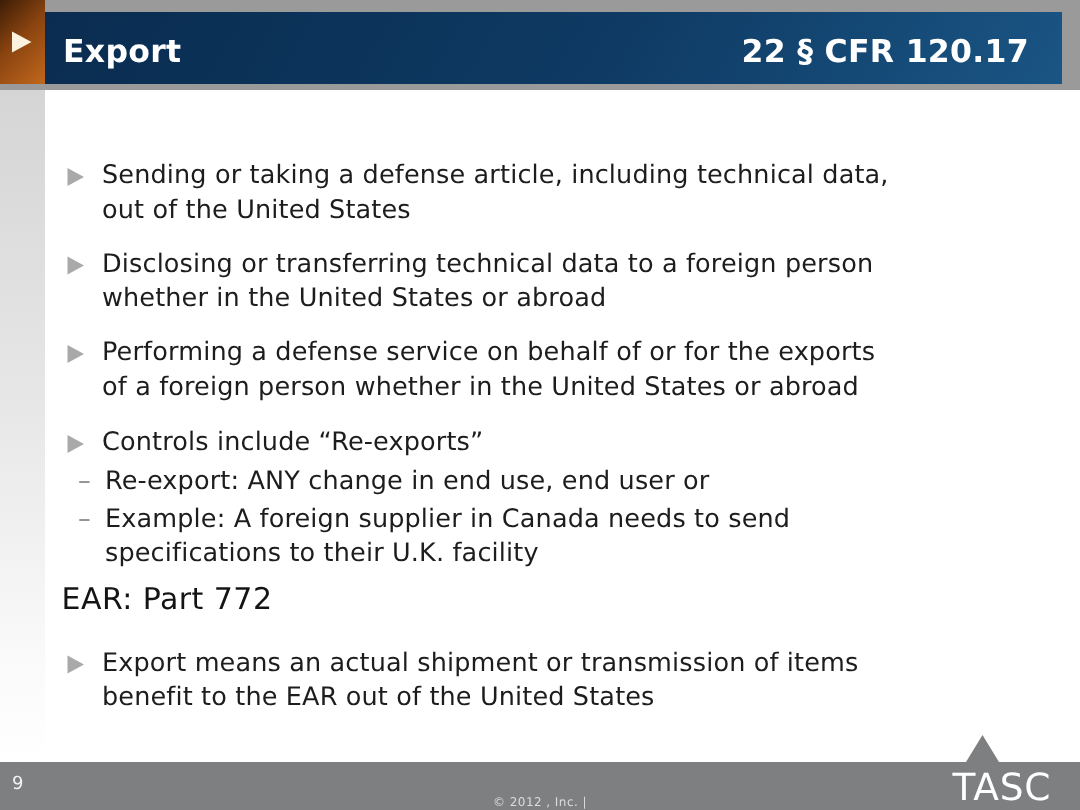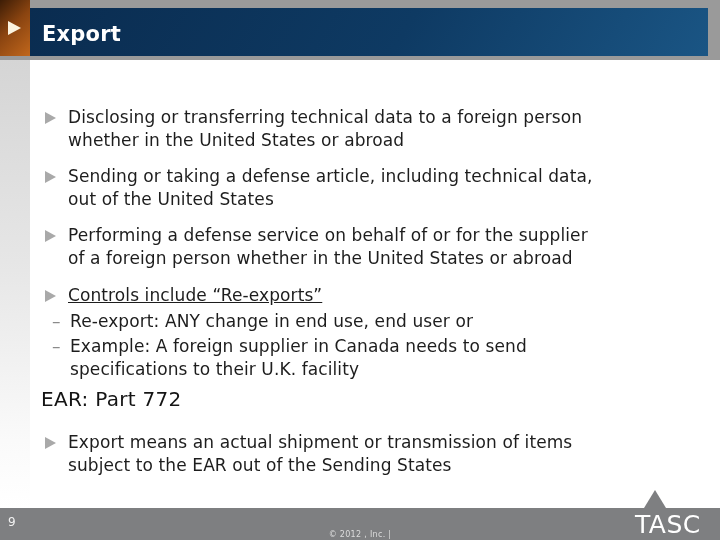--- a/index.html
+++ b/index.html
@@ -34,21 +34,21 @@
   
   .left-col{position:absolute;left:0;top:60px;width:30px;height:448px;
     background:linear-gradient(180deg,#d5d5d5 0%,#e6e6e6 45%,#fafafa 85%,#ffffff 100%);}
 
   
   .content{position:absolute;left:45px;top:60px;right:8px;padding-top:46px;color:var(--text-dark);}
   .bullet{display:flex;align-items:flex-start;}
   .tri{flex:0 0 auto;width:0;height:0;margin:6px 12px 0 0;
     border-left:11px solid var(--bullet-gray);border-top:6px solid transparent;border-bottom:6px solid transparent;}
   .lines span{display:block;white-space:nowrap;font-size:17px;line-height:23px;letter-spacing:0.1px;}
-  .mb13{margin-bottom:13px;} .mb14{margin-bottom:14px;} .mb3{margin-bottom:3px;text-decoration:underline;} .mb2{margin-bottom:2px;}
+  .mb13{margin-bottom:13px;} .mb14{margin-bottom:14px;} .mb3{margin-bottom:3px;} .mb2{margin-bottom:2px;}
   .subbullet{display:flex;align-items:flex-start;margin-left:7px;}
   .dash{flex:0 0 18px;font-size:17px;line-height:23px;color:#8a8a8a;}
   .section-heading{font-size:20px;line-height:28px;color:#141414;margin:4px 0 18px -4px;letter-spacing:0.3px;}
 
   
   .footer{position:absolute;left:0;top:508px;width:720px;height:32px;background:var(--footer-gray);}
   .page-num{position:absolute;left:8px;top:7px;font-size:12px;color:#f2f2f2;}
   .copyright{position:absolute;left:50%;transform:translateX(-50%);top:11px;font-size:8px;color:#dcdcdc;letter-spacing:0.3px;white-space:nowrap;margin-top:11px;}
   .logo{position:absolute;right:22px;top:490px;width:76px;height:50px;}
   .logo-tri{position:absolute;left:22px;top:0;width:0;height:0;
@@ -56,49 +56,50 @@
   .logo-text{position:absolute;left:0;top:20px;font-size:25px;color:#ffffff;letter-spacing:0.5px;font-weight:400;margin-left:13px;}
 </style>
 </head>
 <body>
 
 <div class="slide">
 
   <div class="header-frame"></div>
   <div class="header-blue">
     <span class="header-title">Export</span>
+    <span class="header-ref">22 § CFR 120.17</span>
   </div>
   <div class="orange-sq">
     <div class="play-tri"></div>
   </div>
 
   <div class="left-col"></div>
 
   <div class="content">
 
     <div class="bullet mb13">
       <span class="tri"></span>
       <div class="lines">
-        <span>Disclosing or transferring technical data to a foreign person</span>
-        <span>whether in the United States or abroad</span>
+        <span>Sending or taking a defense article, including technical data,</span>
+        <span>out of the United States</span>
       </div>
     </div>
 
     <div class="bullet mb13">
       <span class="tri"></span>
       <div class="lines">
-        <span>Sending or taking a defense article, including technical data,</span>
-        <span>out of the United States</span>
+        <span>Disclosing or transferring technical data to a foreign person</span>
+        <span>whether in the United States or abroad</span>
       </div>
     </div>
 
     <div class="bullet mb14">
       <span class="tri"></span>
       <div class="lines">
-        <span>Performing a defense service on behalf of or for the supplier</span>
+        <span>Performing a defense service on behalf of or for the exports</span>
         <span>of a foreign person whether in the United States or abroad</span>
       </div>
     </div>
 
     <div class="bullet mb3">
       <span class="tri"></span>
       <div class="lines">
         <span>Controls include “Re-exports”</span>
       </div>
     </div>
@@ -117,21 +118,21 @@
         <span>specifications to their U.K. facility</span>
       </div>
     </div>
 
     <div class="section-heading">EAR: Part 772</div>
 
     <div class="bullet">
       <span class="tri"></span>
       <div class="lines">
         <span>Export means an actual shipment or transmission of items</span>
-        <span>subject to the EAR out of the Sending States</span>
+        <span>benefit to the EAR out of the United States</span>
       </div>
     </div>
 
   </div>
 
   <div class="footer">
     <span class="page-num">9</span>
     <span class="copyright">© 2012 , Inc.  |</span>
   </div>
   <div class="logo">

